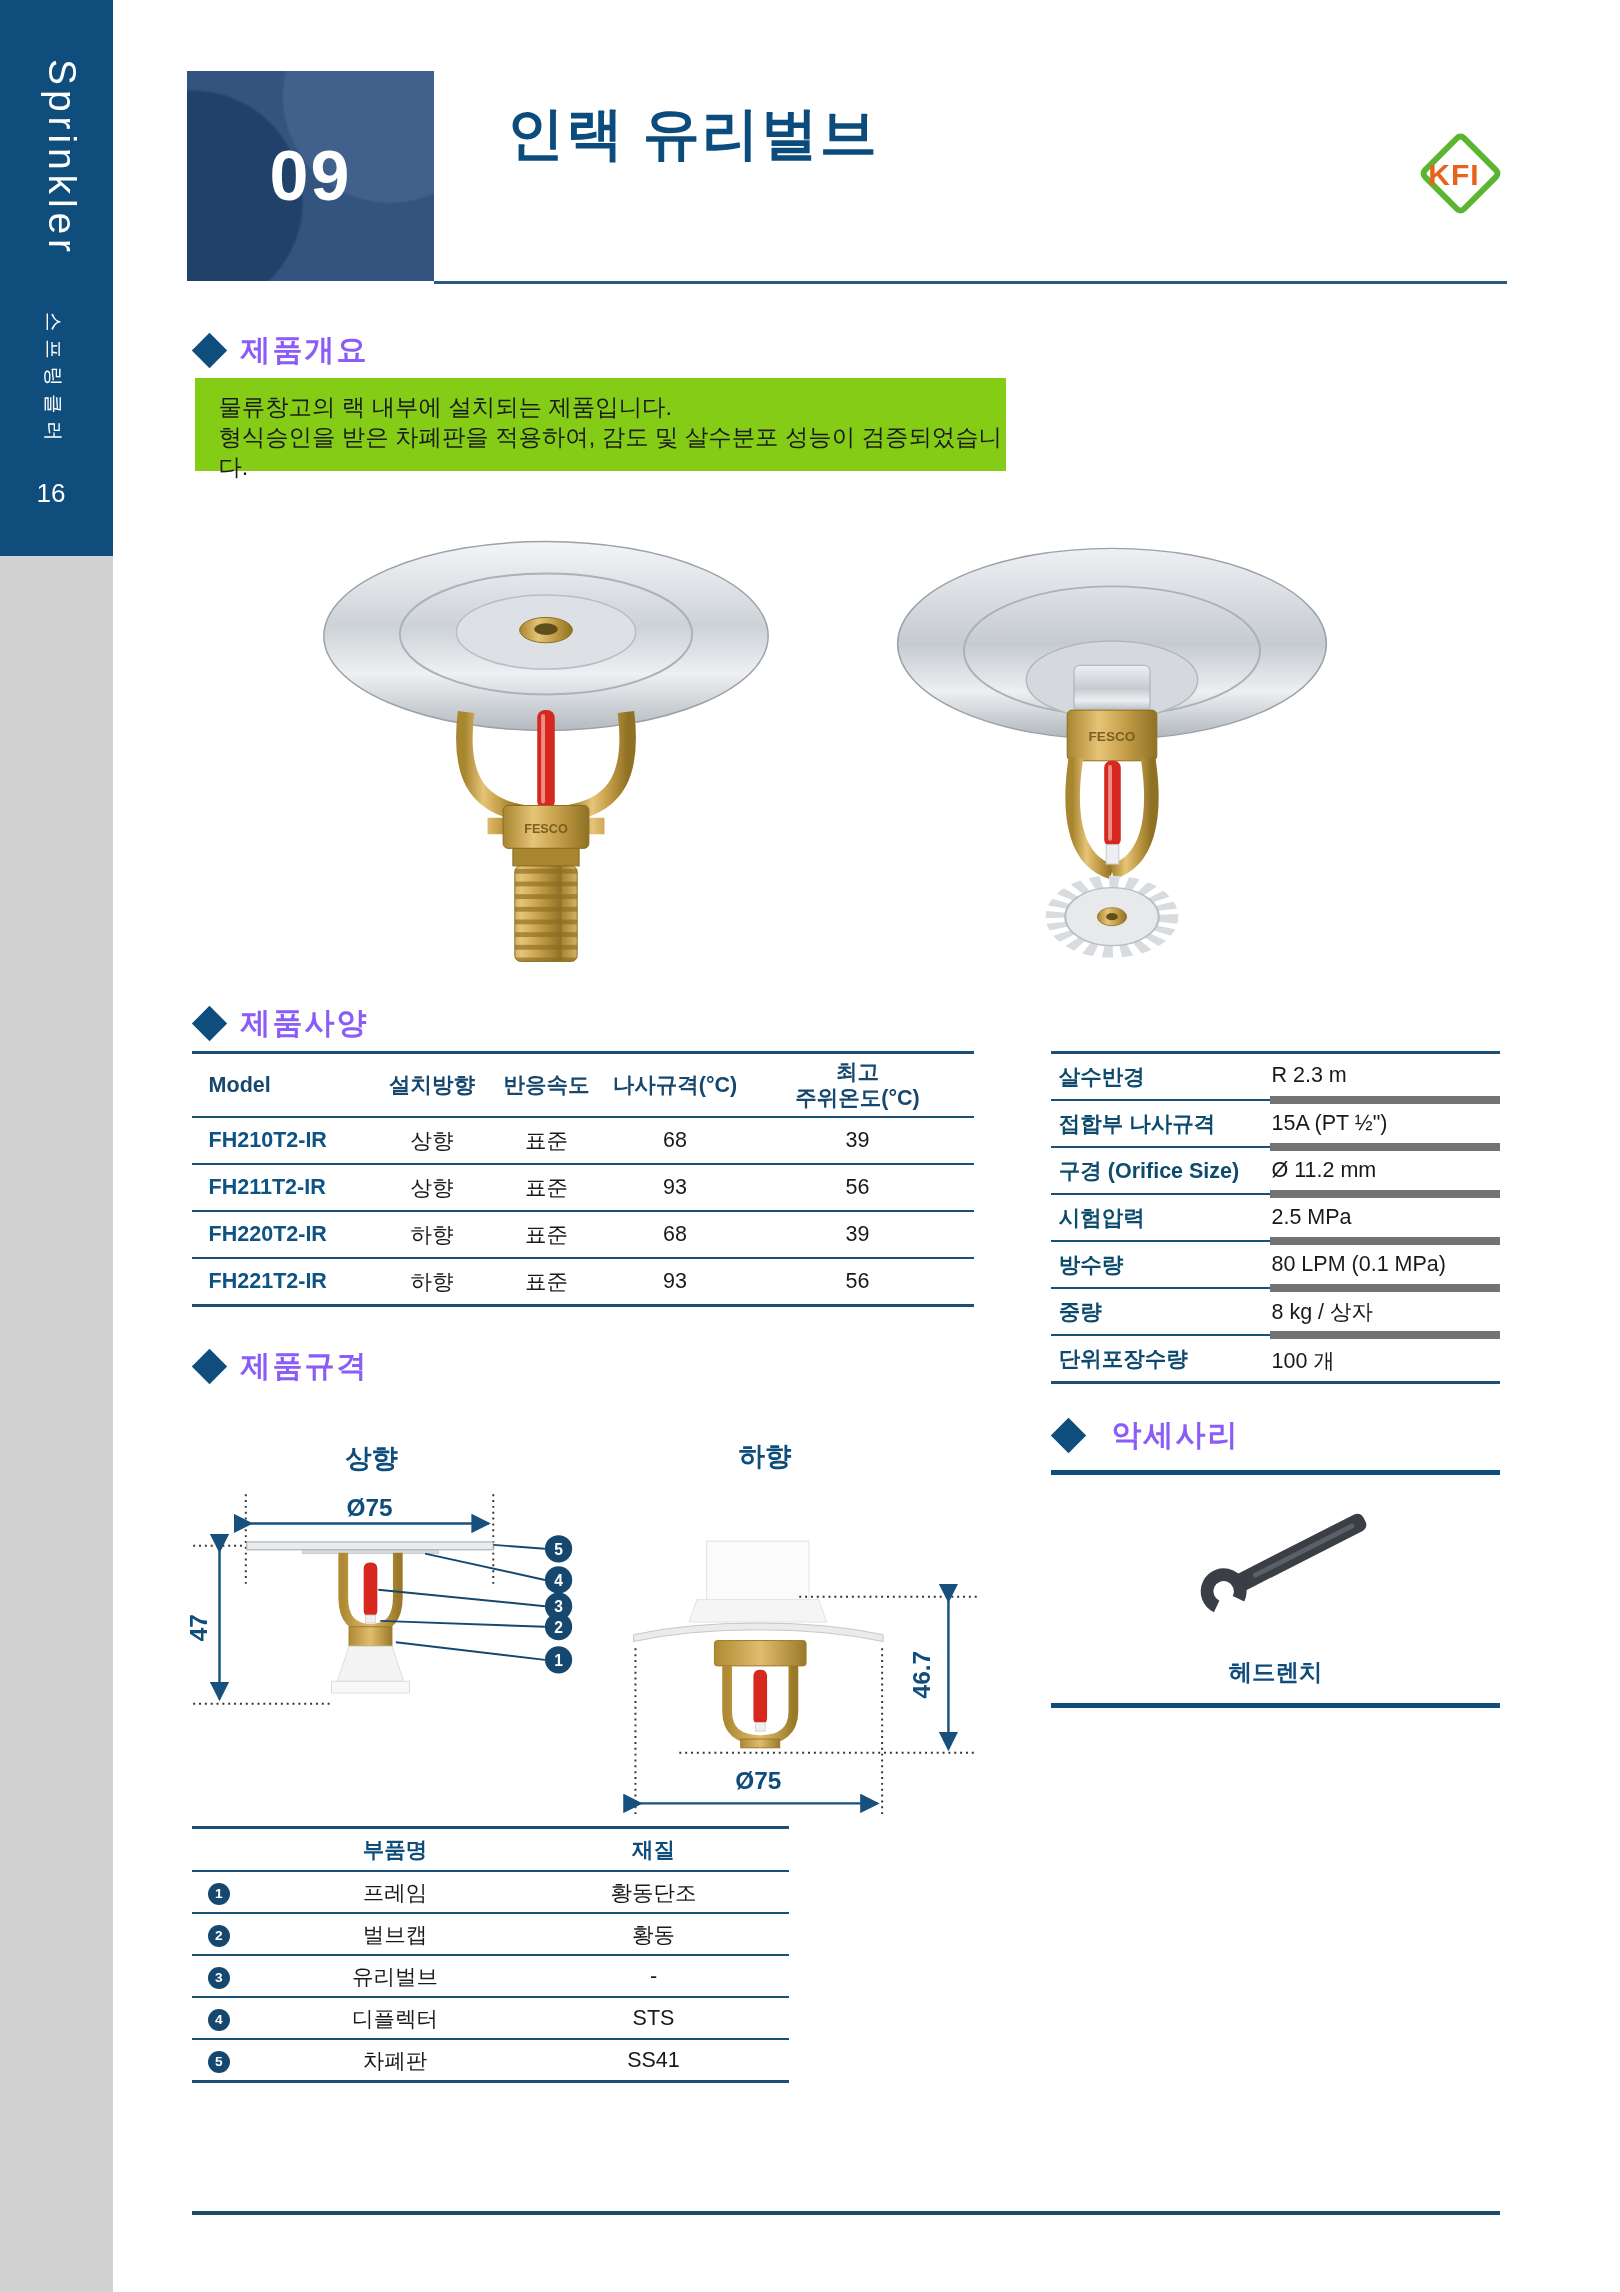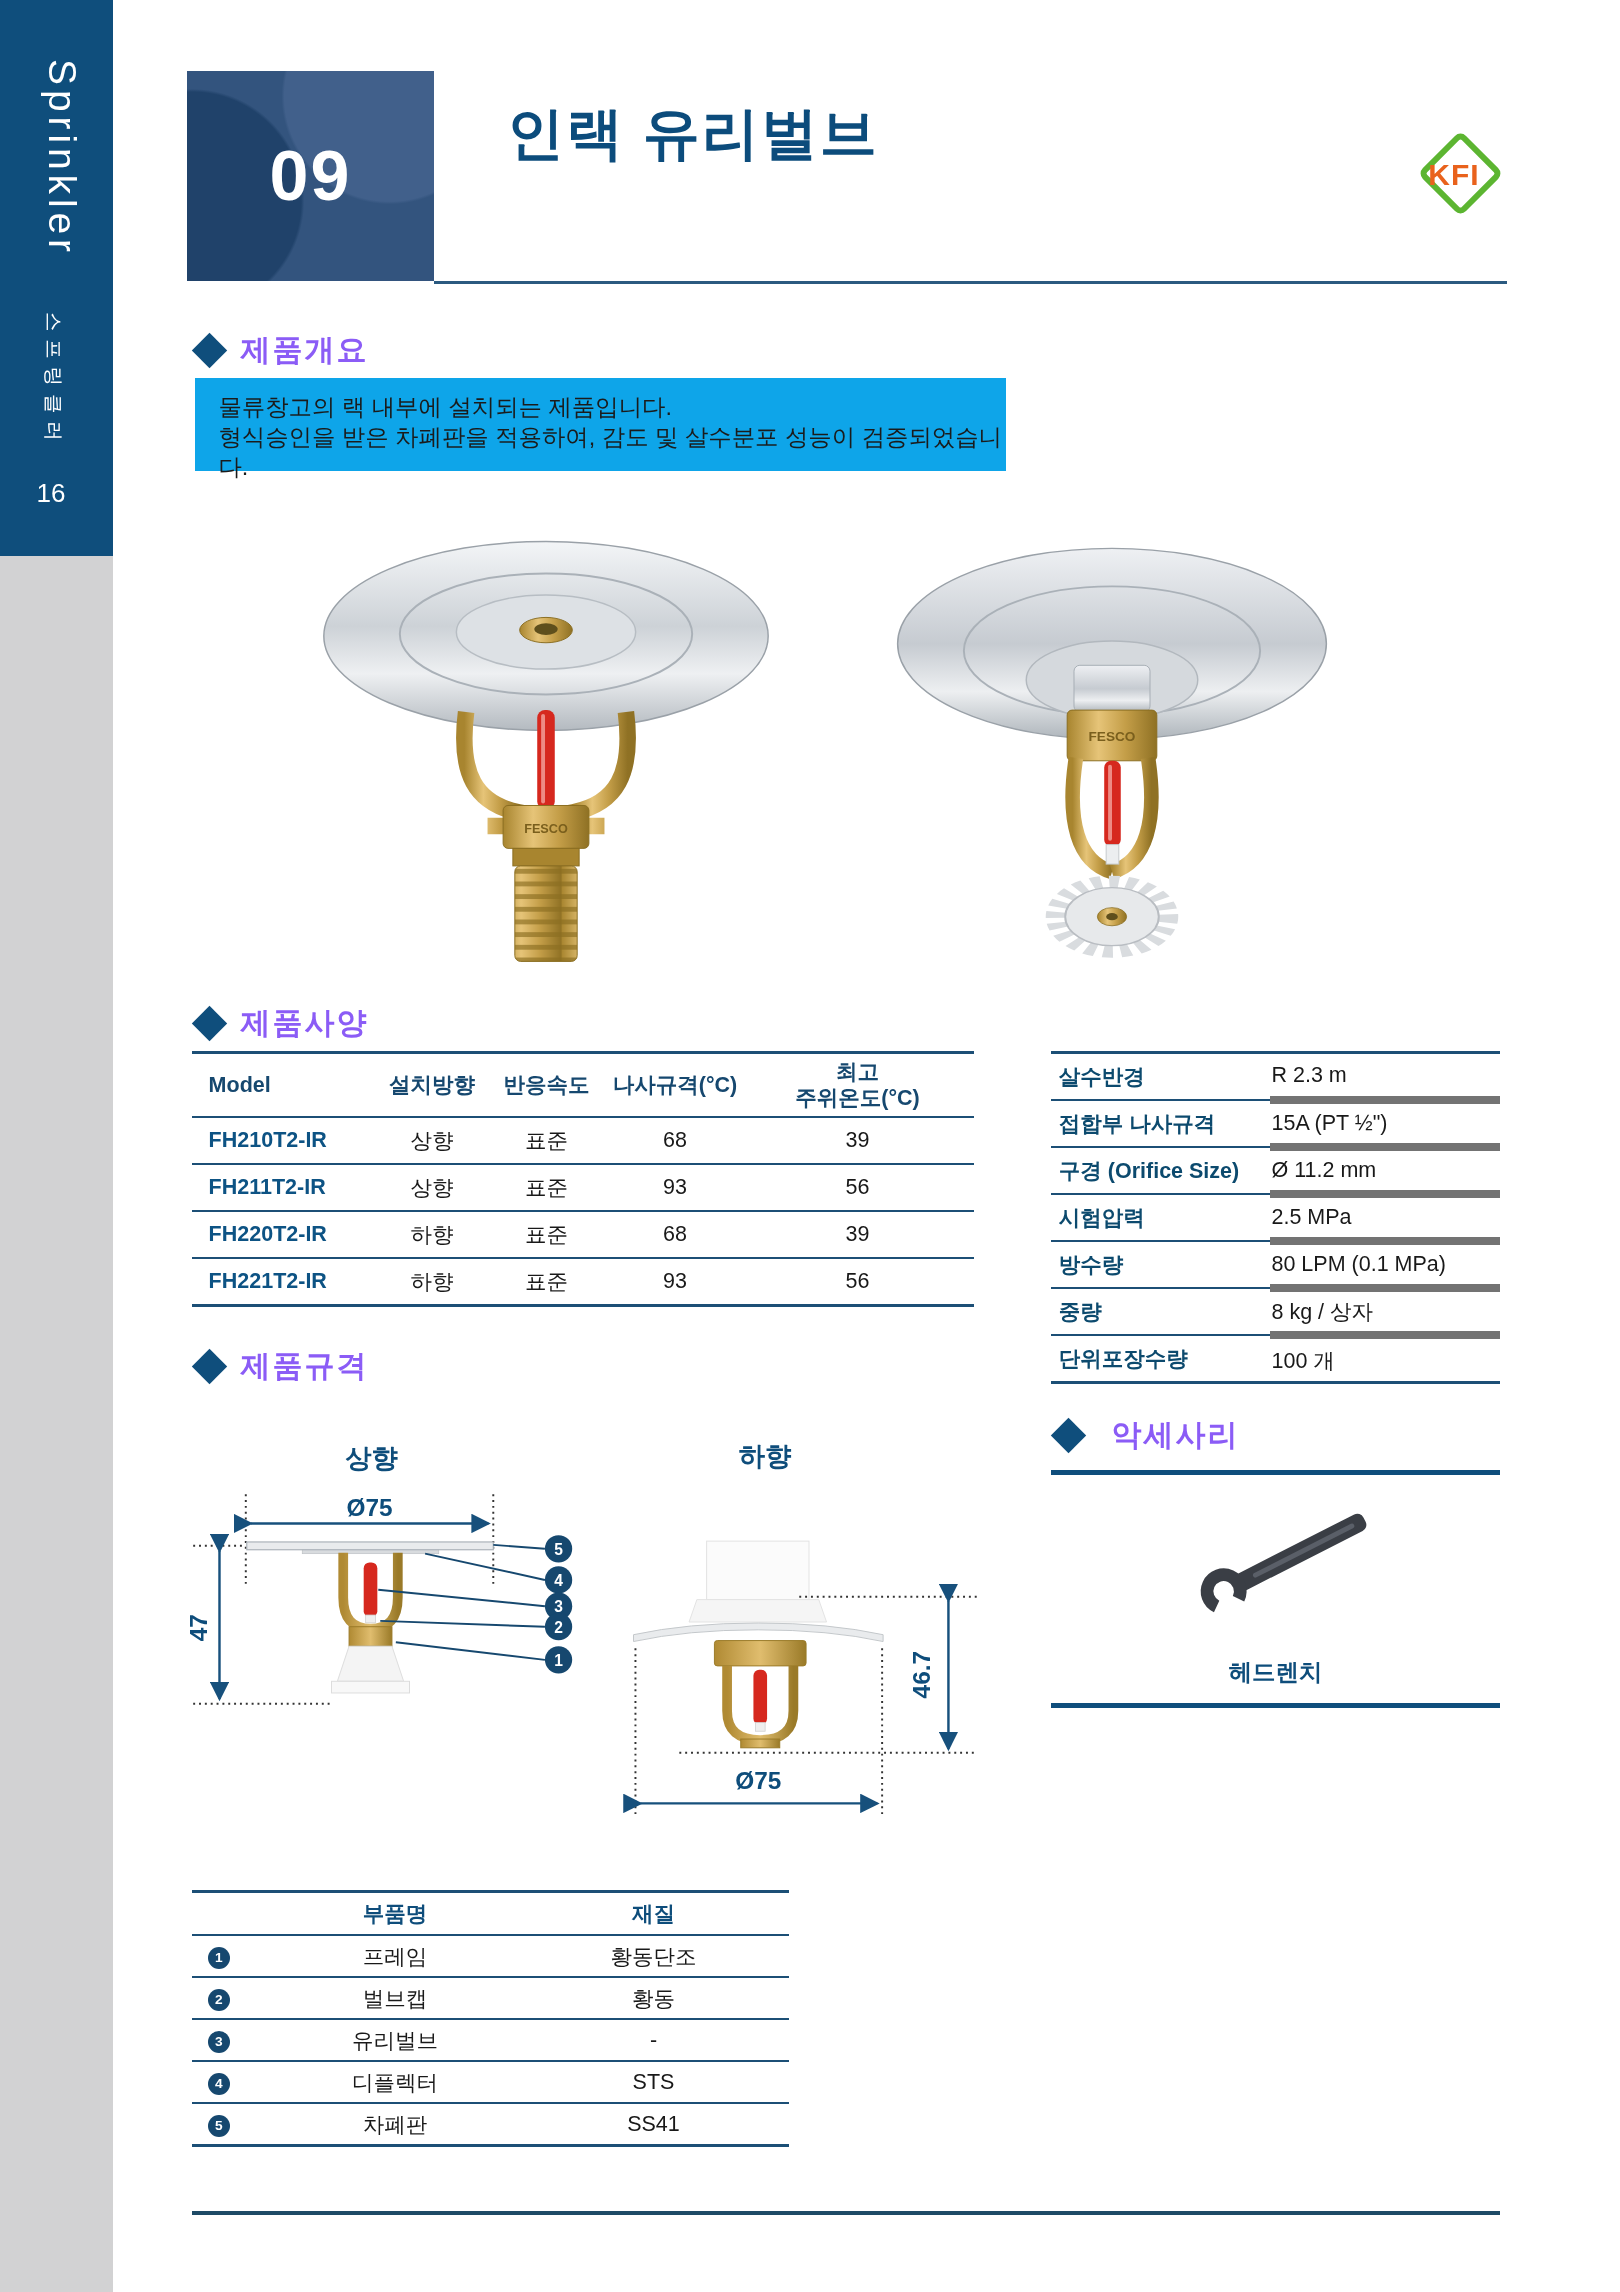--- a/index.html
+++ b/index.html
@@ -32,21 +32,21 @@
                border-radius:7.8px;transform:rotate(45deg);}
   .kfi-text{position:absolute;left:0;top:23.4px;width:76px;text-align:center;color:#e9621c;
             font-size:30px;font-weight:bold;letter-spacing:1px;}
 
   
   .sec-head{position:absolute;display:flex;align-items:center;}
   .sec-diamond{width:25px;height:25px;background:#0f4e7c;transform:rotate(45deg);margin:4.9px;flex:0 0 auto;}
   .sec-head h2{font-size:30px;font-weight:bold;color:#8b5cf6;margin:0 0 0 13.7px;letter-spacing:2px;white-space:nowrap;}
 
   
-  .overview-box{position:absolute;left:195px;top:378px;width:811px;height:93px;background:#0ea5e9;}
+  .overview-box{position:absolute;left:195px;top:378px;width:811px;height:93px;background:#84cc16;}
   .overview-box .line{margin:0;padding-left:23.4px;font-size:23.4px;color:#1b1b1b;line-height:30px;}
   .overview-box .line:first-child{padding-top:13.7px;}
 
   
   table{border-collapse:collapse;table-layout:fixed;}
   .spec-table{position:absolute;left:192px;top:1051px;width:782px;
               border-top:3.9px solid #1c4f76;border-bottom:3.9px solid #1c4f76;}
   .spec-table th{height:60px;font-size:21.5px;font-weight:bold;color:#16486f;text-align:center;
                  vertical-align:middle;border-bottom:2.9px solid #1c4f76;line-height:26px;}
   .spec-table th.model-col{text-align:left;padding-left:16.6px;}
@@ -54,21 +54,21 @@
   .spec-table tr:last-child td{border-bottom:none;}
   .spec-table td.model{ text-align:left;padding-left:16.6px;color:#0d5384;font-weight:bold;}
 
   .info-table{position:absolute;left:1051px;top:1051px;width:449px;
               border-top:3.9px solid #1c4f76;border-bottom:3.9px solid #1c4f76;}
   .info-table th{height:43px;font-size:21.5px;font-weight:bold;color:#0c4a6e;text-align:left;
                  padding-left:7.8px;border-bottom:2px solid #1c4f76;}
   .info-table td{font-size:21.5px;color:#191919;text-align:left;border-bottom:8px solid #737373;}
   .info-table tr:last-child th,.info-table tr:last-child td{border-bottom:none;}
 
-  .parts-table{position:absolute;left:192px;top:1890px;width:597px;
+  .parts-table{position:absolute;left:192px;top:1826px;width:597px;
                border-top:3.9px solid #1c4f76;border-bottom:3.9px solid #1c4f76;}
   .parts-table th{height:39px;font-size:21.5px;font-weight:bold;color:#0e4d7b;text-align:center;
                   border-bottom:2.9px solid #1c4f76;}
   .parts-table td{height:38px;font-size:21.5px;color:#191919;text-align:center;border-bottom:2px solid #1c4f76;}
   .parts-table tr:last-child td{border-bottom:none;}
   .parts-table td.numcell{text-align:left;padding-left:15.6px;}
   .num-circle{display:inline-block;width:22.4px;height:22.4px;border-radius:50%;background:#16486f;
               color:#ffffff;font-size:13.7px;font-weight:bold;line-height:22.4px;text-align:center;}
 
   

